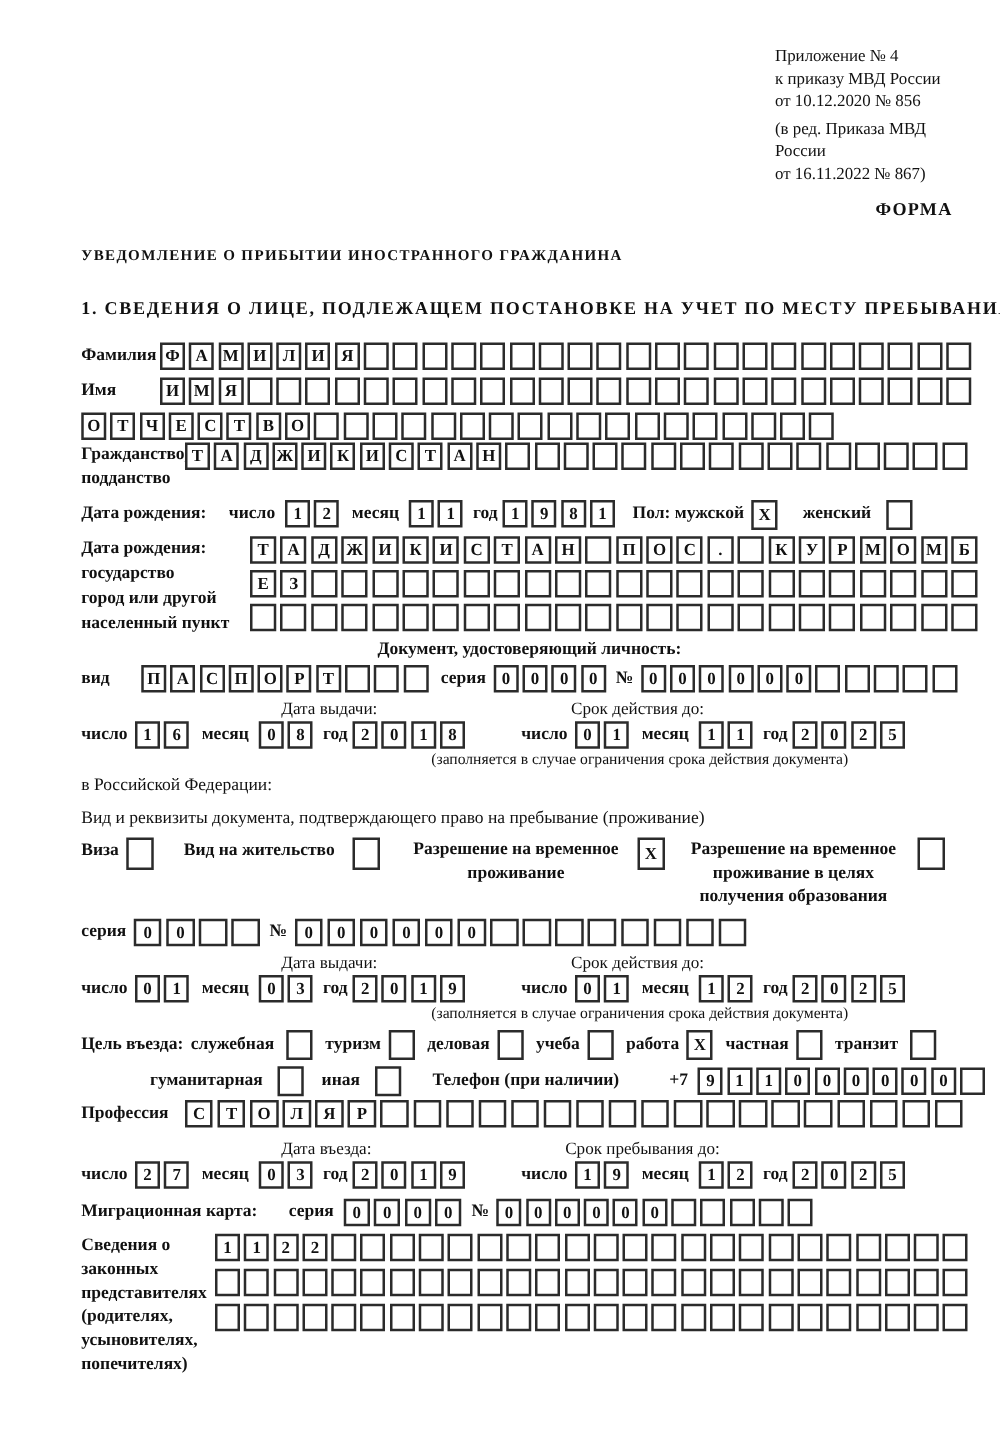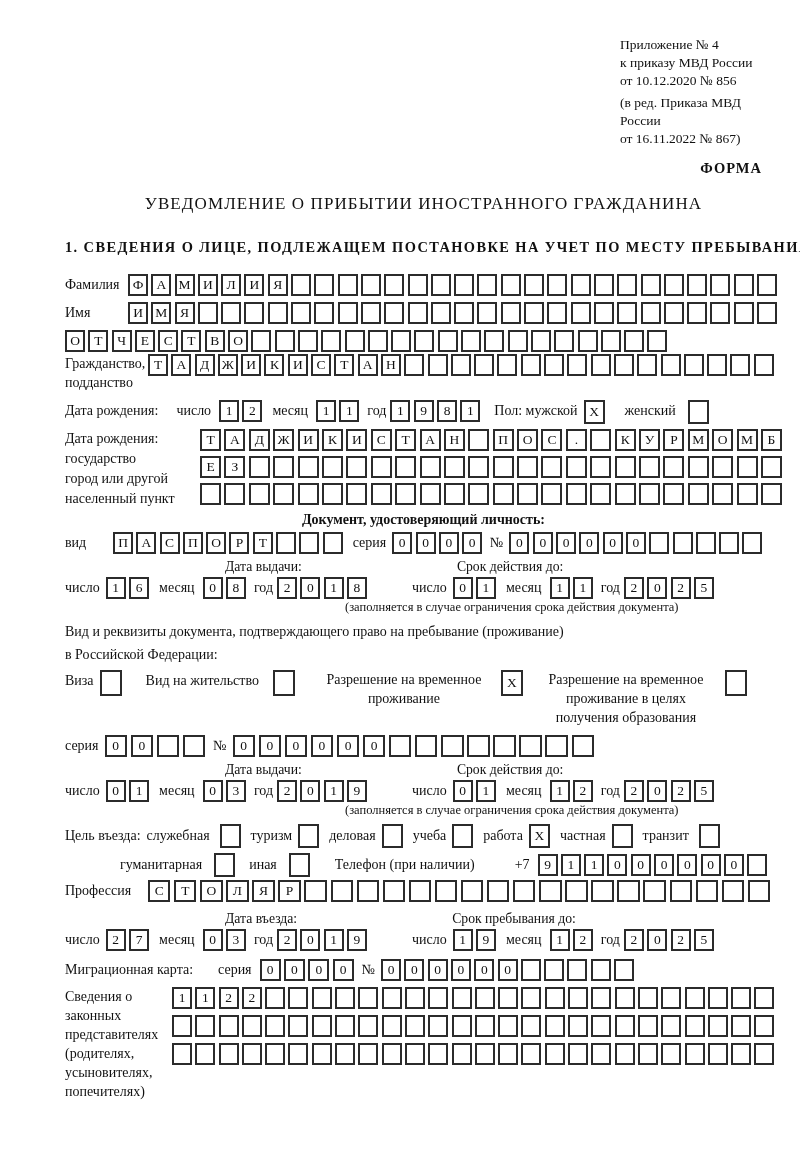--- a/index.html
+++ b/index.html
@@ -9,26 +9,26 @@
     color:#111; font-family:"Liberation Serif", serif;
   }
   .page { position:relative; width:800px; height:920px; padding:36px 18px 0 65px; }
 
   
   .hdr { margin-left:555px; font-size:13.5px; line-height:18px; }
   .hdr .ed { margin-top:4px; }
   .forma { margin-top:12px; padding-right:20px; text-align:right; font-weight:bold; font-size:14.5px; letter-spacing:1px; }
 
   
-  .title { margin-top:16px; text-align:center; font-weight:normal; font-size:17px; line-height:22px; letter-spacing:1.1px; }
+  .title { margin-top:16px; font-weight:bold; font-size:12px; line-height:22px; letter-spacing:1.1px; }
   .blank { display:inline-block; width:58px; height:15px; border-bottom:2.5px solid #444; margin-left:10px; }
   .sect { margin-top:24px; font-weight:bold; font-size:14.4px; letter-spacing:1.4px; white-space:nowrap; }
 
   
-  .row { display:flex; align-items:flex-start; }
+  .row { display:flex; align-items:flex-start;font-weight:bold; }
   .lbl { flex:none; font-size:14px; line-height:22px; }
   .multiline div { line-height:19px; }
   .w63{width:63px} .w103{width:103px} .w83{width:83px} .w135{width:135px} .w48{width:48px} .w107{width:107px}
 
   
   .cellrow { display:flex; flex:none; gap:3.3px; }
   .cell {
     flex:none; width:20px; height:22px; border:2px solid #2b2b2b;
     display:flex; align-items:center; justify-content:center;
     font-size:13.5px; background:#fff;
@@ -400,22 +400,22 @@
     <div class="lbl ml8">год</div>
     <div class="cellrow ml4">
         <span class="cell">2</span>
         <span class="cell">0</span>
         <span class="cell">2</span>
         <span class="cell">5</span>
       </div>
   </div>
   <div class="note mt1 ml280">(заполняется в случае ограничения срока действия документа)</div>
 
+  <div class="docline mt5">в Российской Федерации:</div>
   <div class="docline mt8">Вид и реквизиты документа, подтверждающего право на пребывание (проживание)</div>
-  <div class="docline mt5">в Российской Федерации:</div>
 
   <div class="row mt6">
     <div class="lbl">Виза</div>
     <div class="cellrow cb2 ml6">
         <span class="cell"></span>
       </div>
     <div class="lbl ml24">Вид на жительство</div>
     <div class="cellrow cb2 ml14">
         <span class="cell"></span>
       </div>

